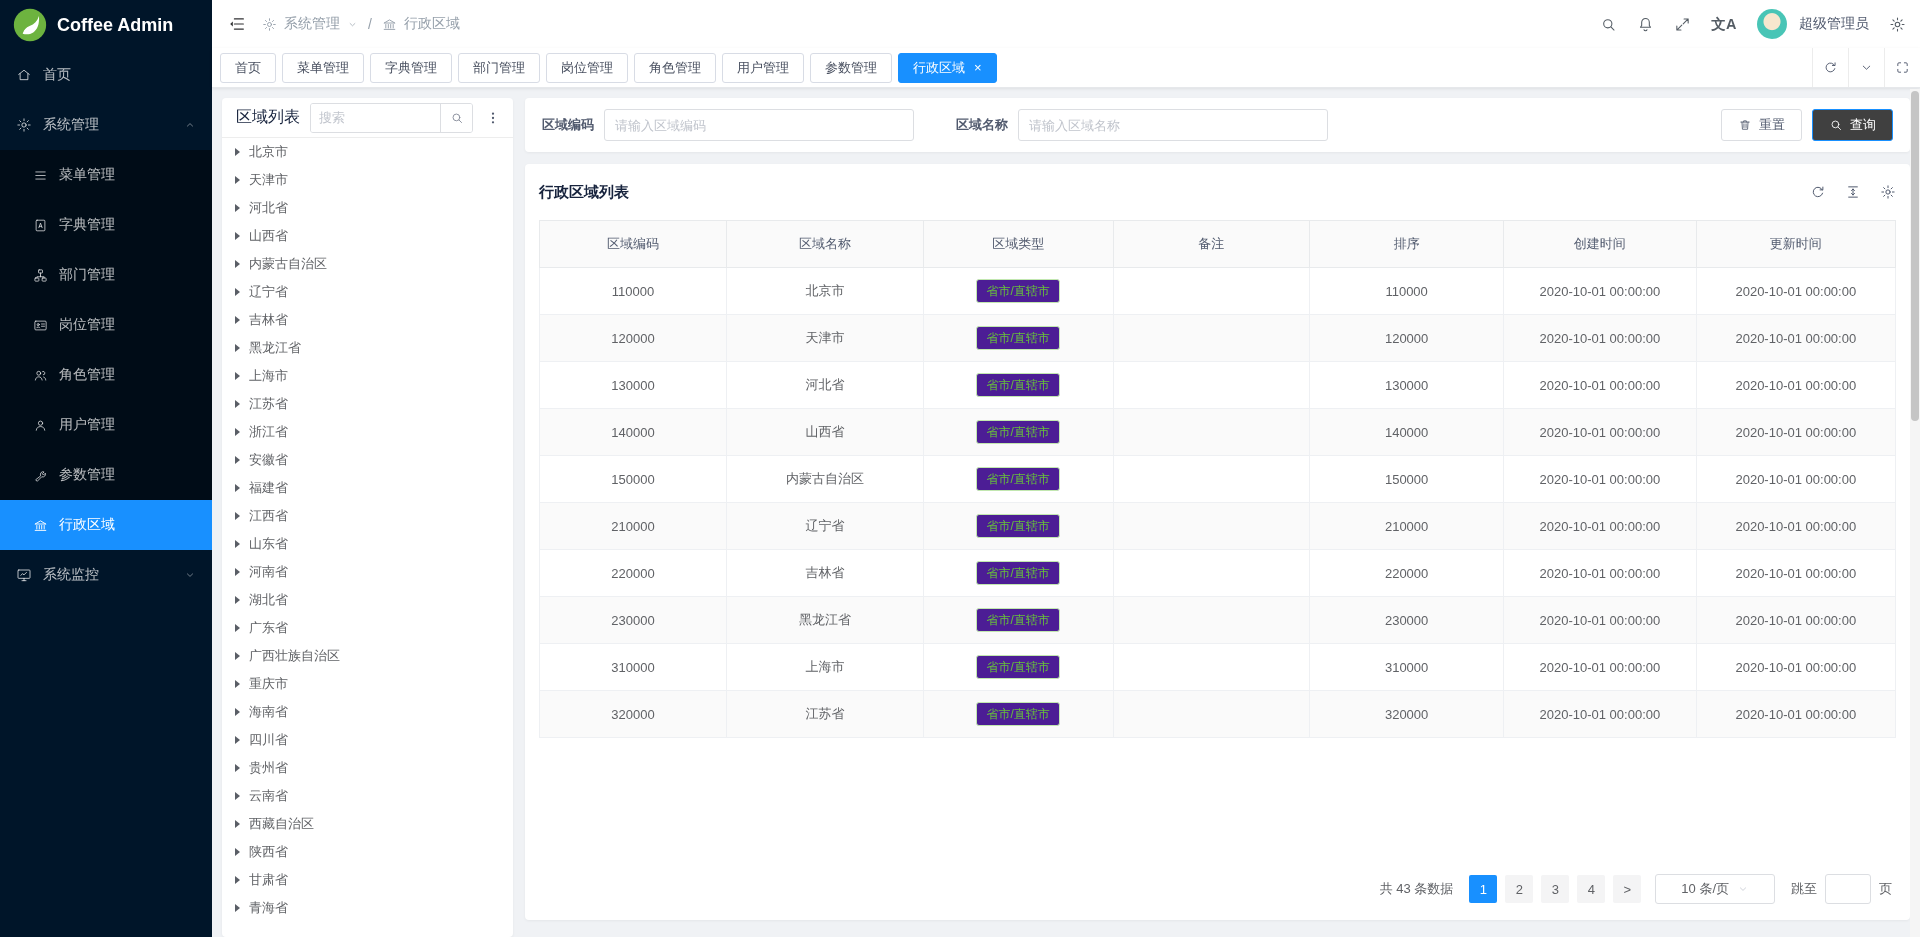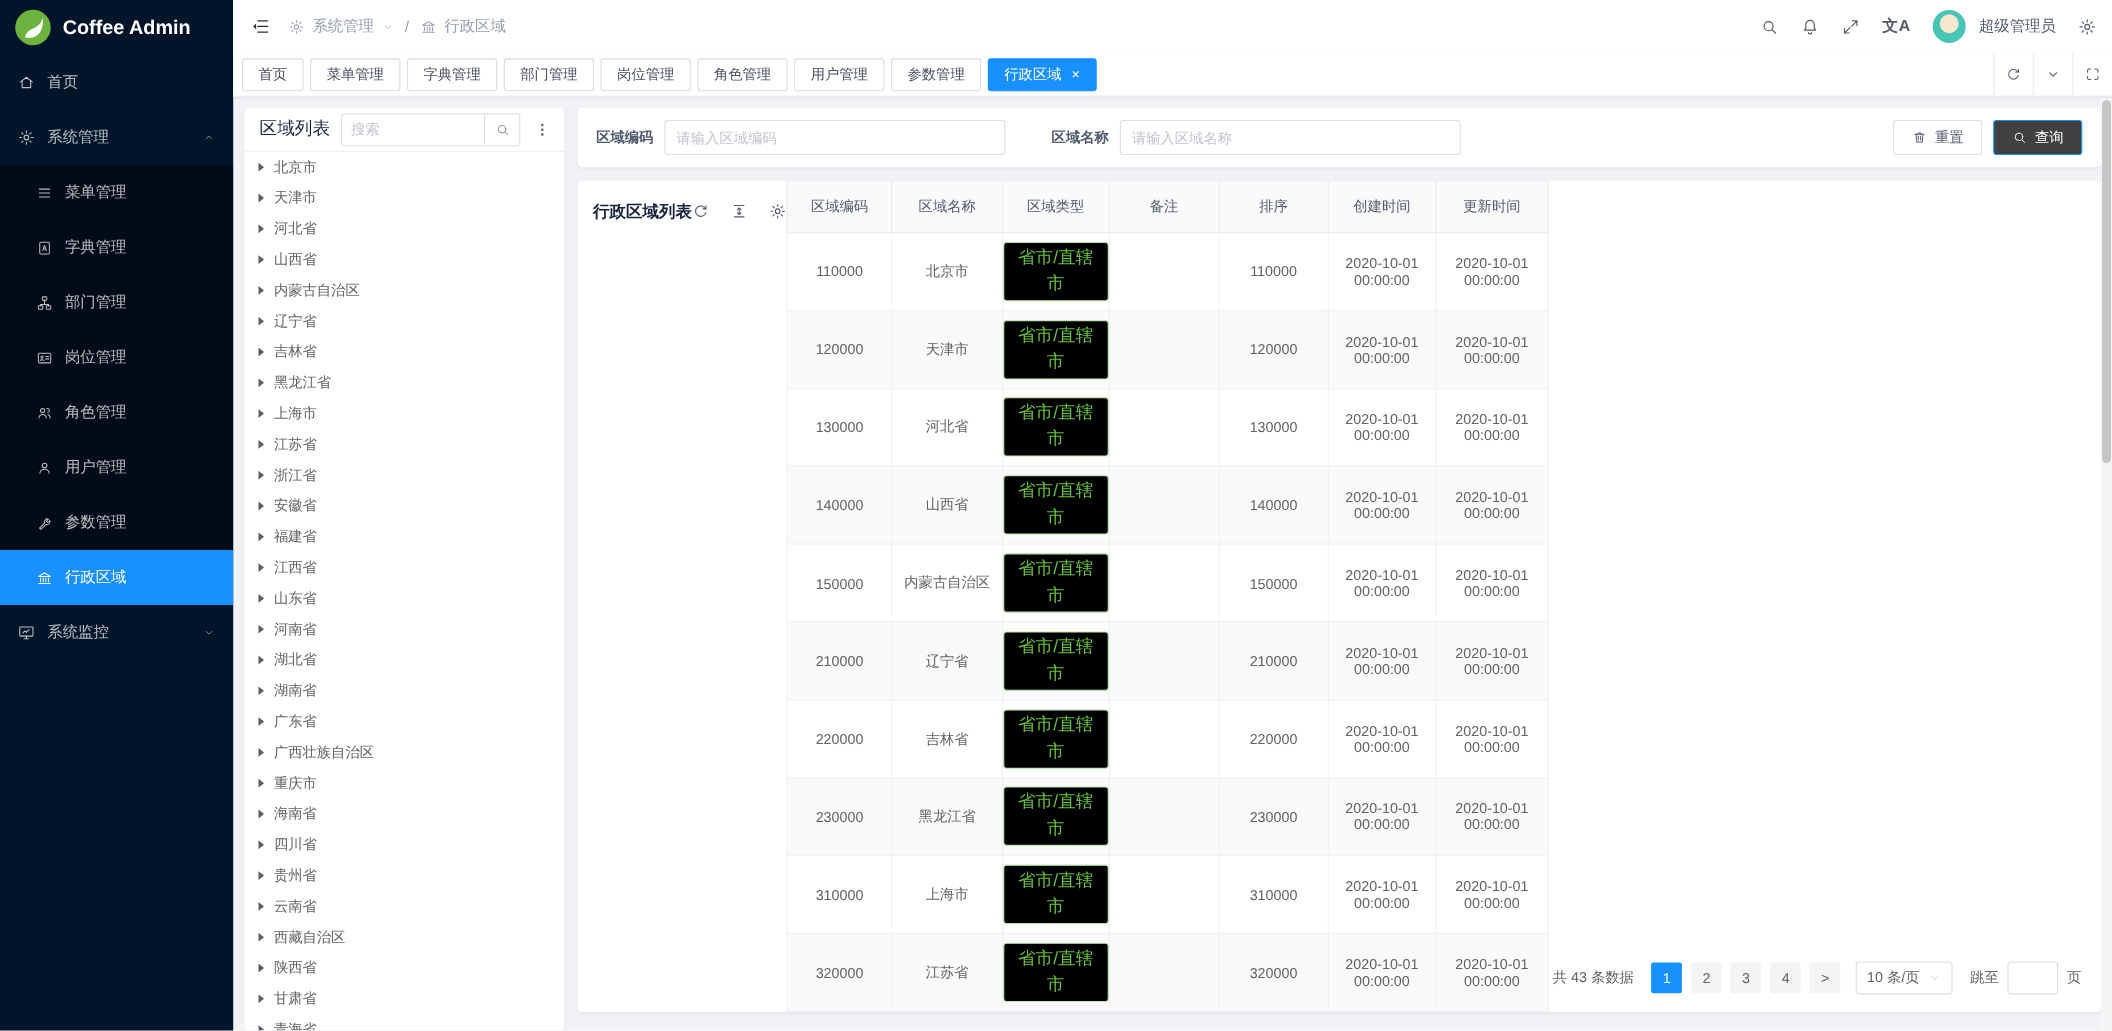--- a/index.html
+++ b/index.html
@@ -69,37 +69,37 @@
 .f-label{font-size:13px;font-weight:700;color:#515a6e;margin-right:10px;white-space:nowrap}
 .f-label.second{margin-left:42px}
 .f-input{width:310px;height:32px;border:1px solid #dcdee2;border-radius:3px;padding:0 10px;font-size:13px;color:#515a6e;outline:none}
 .f-input::placeholder{color:#c0c4cc}
 .f-actions{margin-left:auto;display:flex;gap:10px}
 .btn{height:32px;border-radius:3px;font-size:13px;display:inline-flex;align-items:center;gap:7px;padding:0 16px;cursor:pointer;border:1px solid #dcdee2;background:#fff;color:#515a6e;white-space:nowrap}
 .btn .ic{font-size:14px}
 .btn-primary{background:#404040;border-color:#1890ff;color:#fff}
 
 
-.table-card{flex:1;display:flex;padding:0 14px;overflow:hidden}
+.table-card{flex:1;display:flex;flex-direction:column;padding:0 14px;overflow:hidden}
 .table-head{height:56px;display:flex;align-items:center;flex-shrink:0}
 .table-title{font-size:15px;font-weight:600;color:#17233d}
 .table-tools{margin-left:auto;display:flex;gap:19px;color:#515a6e}
 .table-tool{font-size:16px;cursor:pointer}
 table{width:100%;border-collapse:collapse;table-layout:fixed}
 th{background:#fafafa;font-weight:400;color:#515a6e;font-size:13px;height:47px;border:1px solid #e8eaec;text-align:center}
 td{height:47px;font-size:13px;color:#606266;border:1px solid #eef0f3;text-align:center}
 tr.stripe td{background:#fafafa}
-.tag{display:inline-block;padding:2px 9px;font-size:16px;color:#67c23a;background:#000000;border:1px solid #c2e7b0;border-radius:3px;line-height:1.5}
+.tag{display:inline-block;padding:2px 9px;font-size:12px;color:#67c23a;background:#4c1d95;border:1px solid #c2e7b0;border-radius:3px;line-height:1.5}
 
 
 .pagination{margin-top:auto;display:flex;align-items:center;justify-content:flex-end;gap:8px;padding:0 4px 16px;font-size:13px;color:#606266;flex-shrink:0}
 .total-text{margin-right:8px}
 .page-btn{min-width:28px;height:28px;border:none;border-radius:2px;background:#f4f4f5;color:#606266;font-size:13px;cursor:pointer;font-family:inherit}
 .page-btn.active{background:#1890ff;color:#fff}
-.size-select{height:30px;border:1px solid #dcdee2;border-radius:3px;display:flex;align-items:center;padding:0 9px;gap:8px;background:#fff;color:#606266;cursor:pointer;margin-left:6px}
+.size-select{height:30px;border:1px solid #dcdee2;border-radius:3px;display:flex;align-items:center;padding:0 25px;gap:8px;background:#fff;color:#606266;cursor:pointer;margin-left:6px}
 .size-select .ic{font-size:12px;color:#c0c4cc}
 .jump-label{margin-left:8px}
 .jump-input{width:46px;height:30px;border:1px solid #dcdee2;border-radius:3px;outline:none;padding:0 6px;font-size:13px;color:#515a6e}
 
 
 .v-scroll{position:fixed;right:0;top:89px;bottom:0;width:10px;background:#f5f5f5;z-index:10}
 .v-thumb{position:absolute;top:2px;left:1px;width:8px;height:330px;border-radius:4px;background:#c5c5c5}
 </style>
 </head>
 <body>
@@ -477,24 +477,20 @@
   <div class="tree-item">
     <span class="caret"></span>
     <span class="tree-label">河南省</span>
   </div>
 
   <div class="tree-item">
     <span class="caret"></span>
     <span class="tree-label">湖北省</span>
   </div>
 
-  <div class="tree-item">
-    <span class="caret"></span>
-    <span class="tree-label">湖南省</span>
-  </div>
 
   <div class="tree-item">
     <span class="caret"></span>
     <span class="tree-label">广东省</span>
   </div>
 
   <div class="tree-item">
     <span class="caret"></span>
     <span class="tree-label">广西壮族自治区</span>
   </div>

